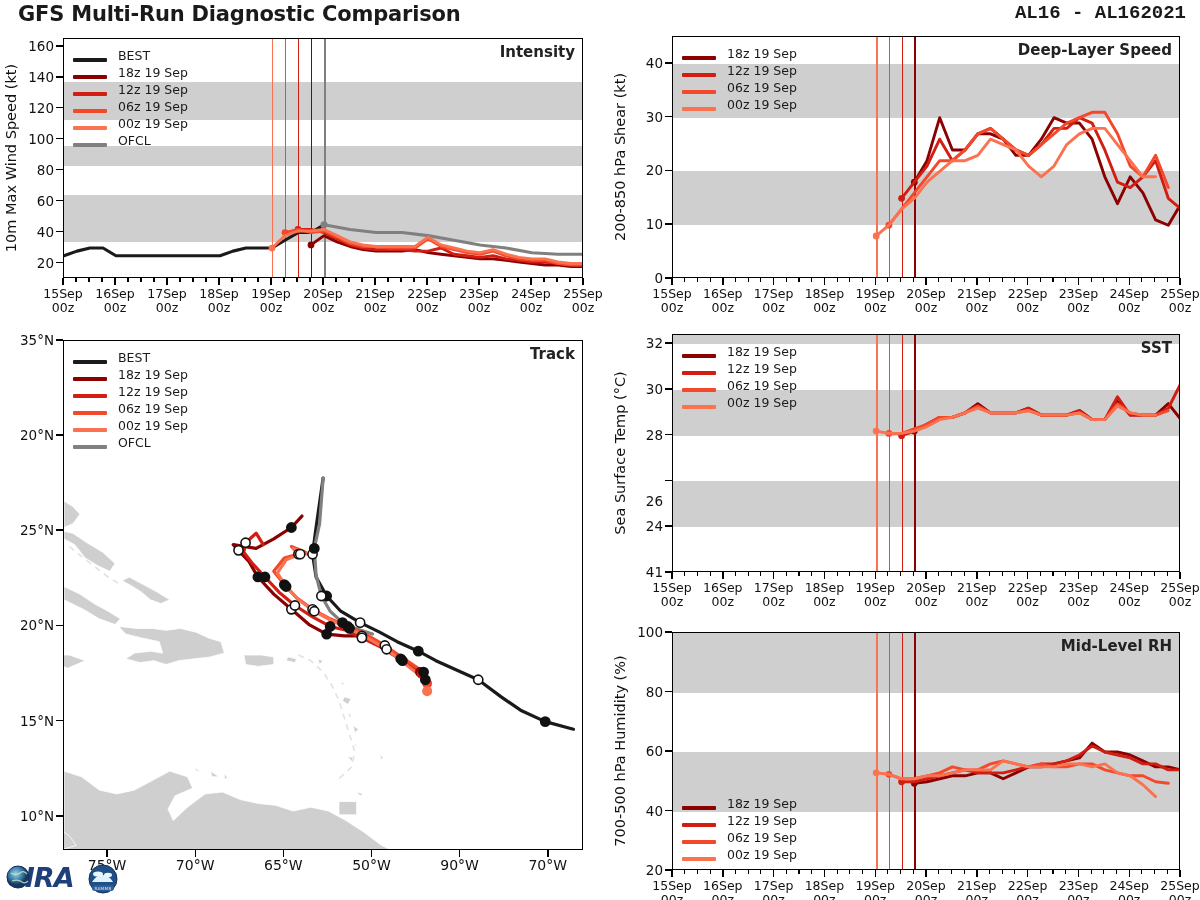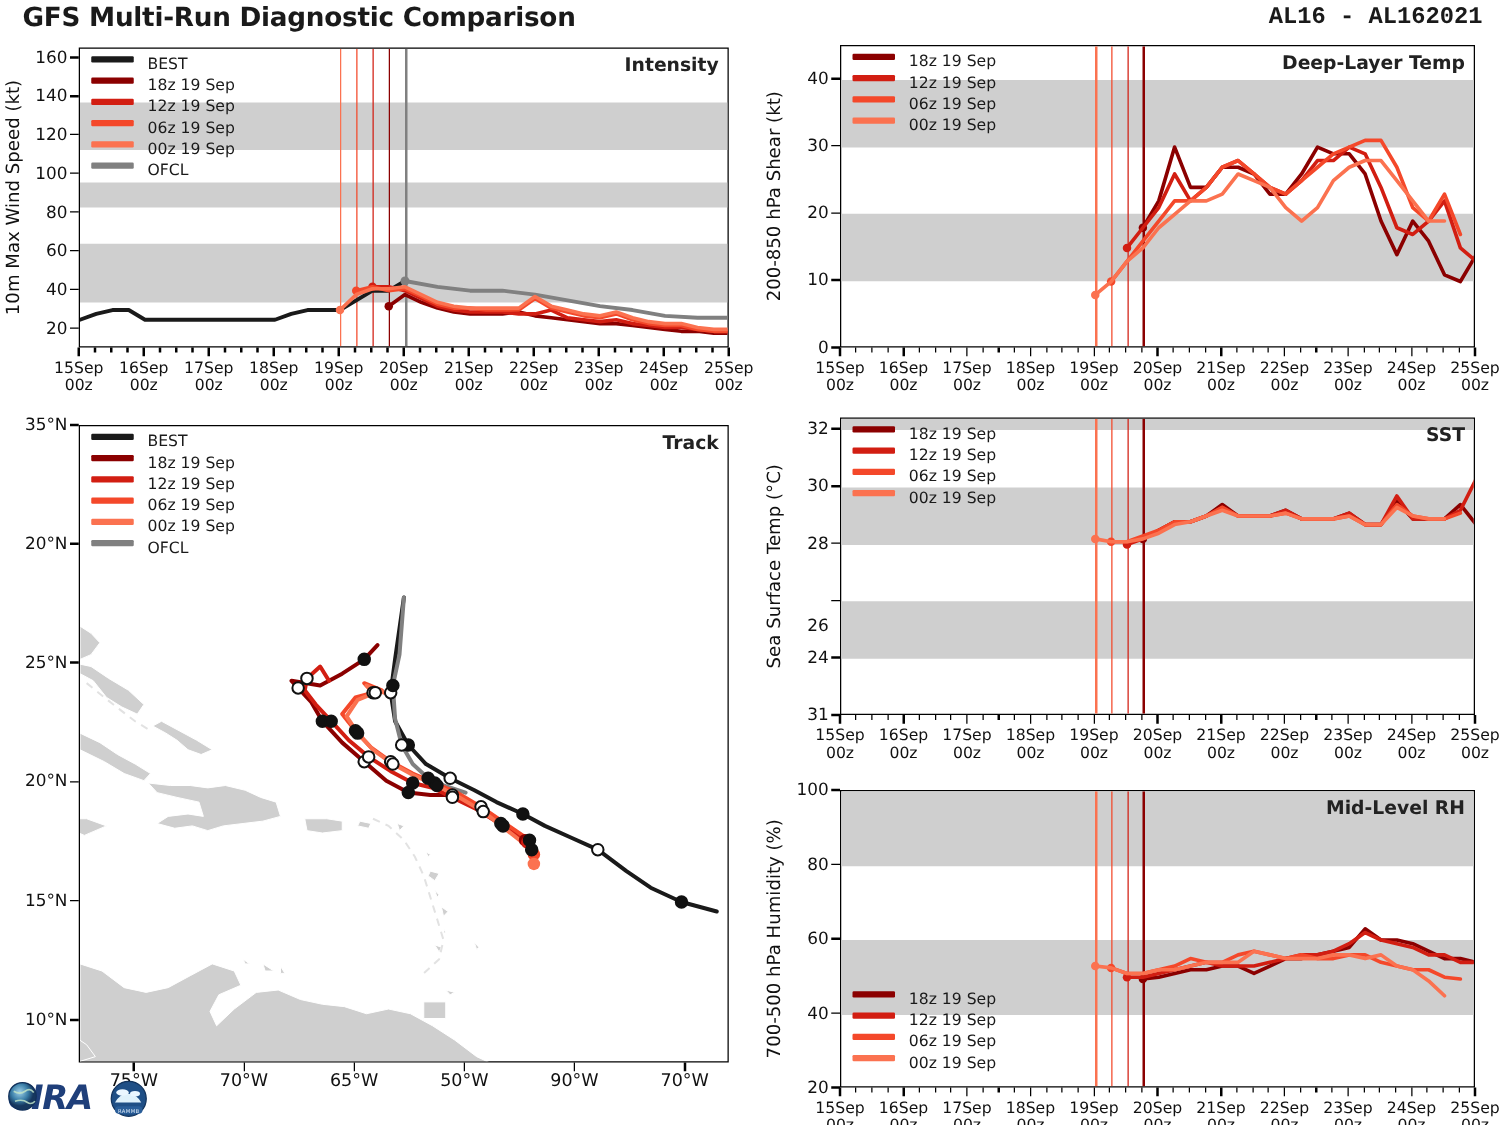--- a/index.html
+++ b/index.html
@@ -9,21 +9,21 @@
   
   #title-left{left:18px;top:2px;font-size:21px;font-weight:bold;letter-spacing:-.2px;}
   #title-right{right:14px;top:2px;font-size:19px;font-weight:bold;font-family:Liberation Mono, monospace;}
   
   .panel{position:absolute;box-sizing:border-box;border:1.6px solid #000;background:#fff;overflow:hidden;}
   .plotarea{position:absolute;inset:0;overflow:hidden;}
   .band{position:absolute;left:0;right:0;background:#cfcfcf;}
   .panel-title{position:absolute;right:7px;top:4px;font-size:15px;font-weight:bold;color:#222;z-index:9;}
   
   .legend{position:absolute;z-index:12;font-size:12.5px;line-height:1;}
-  .legend .row{display:flex;align-items:flex-start;height:17px;}
+  .legend .row{display:flex;align-items:flex-end;height:17px;}
   .legend .swatch{width:34px;height:4.5px;border-radius:1px;margin-right:11px;flex:0 0 34px;}
   .legend .lbl{white-space:nowrap;color:#1a1a1a;font-size:12.5px;}
   
   .ylab{position:absolute;transform-origin:0 0;white-space:nowrap;font-size:14.5px;color:#111;}
   .ytick{position:absolute;right:0;transform:translateY(-50%);font-size:13.5px;color:#111;text-align:right;white-space:nowrap;}
   .ytickmark{position:absolute;height:1.6px;background:#000;}
   .xtick{position:absolute;transform:translateX(-50%);text-align:center;font-size:12.5px;line-height:13.5px;color:#111;white-space:nowrap;}
   .xtickmark{position:absolute;width:1.5px;background:#000;}
   .xminor{position:absolute;width:1.2px;background:#000;}
   .vline{position:absolute;top:0;bottom:0;width:1.4px;}
@@ -174,21 +174,21 @@
             <polyline points="241.30,145.20 254.00,123.69 266.70,80.67 279.40,112.93 292.10,112.93 304.80,96.80 317.50,96.80 330.20,102.18 342.90,118.31 355.60,118.31 368.30,102.18 381.00,80.67 393.70,86.04 406.40,86.04 419.10,102.18 431.80,139.82 444.50,166.71 457.20,139.82 469.90,155.96 482.60,182.84 495.30,188.22 508.00,166.71" fill="none" stroke="#8b0000" stroke-width="2.9" stroke-linejoin="round" stroke-linecap="round"></polyline>
             <circle cx="241.29999999999998" cy="145.2" r="3.4" fill="#8b0000"></circle>
             <polyline points="228.60,161.33 241.30,145.20 254.00,129.07 266.70,102.18 279.40,123.69 292.10,112.93 304.80,96.80 317.50,91.42 330.20,102.18 342.90,112.93 355.60,118.31 368.30,107.56 381.00,91.42 393.70,91.42 406.40,80.67 419.10,86.04 431.80,112.93 444.50,145.20 457.20,150.58 469.90,139.82 482.60,123.69 495.30,161.33 508.00,172.09" fill="none" stroke="#d21e12" stroke-width="2.9" stroke-linejoin="round" stroke-linecap="round"></polyline>
             <circle cx="228.6" cy="161.33333333333331" r="3.4" fill="#d21e12"></circle>
             <polyline points="215.90,188.22 228.60,172.09 241.30,155.96 254.00,139.82 266.70,123.69 279.40,123.69 292.10,112.93 304.80,96.80 317.50,91.42 330.20,102.18 342.90,112.93 355.60,118.31 368.30,107.56 381.00,96.80 393.70,86.04 406.40,80.67 419.10,75.29 431.80,75.29 444.50,96.80 457.20,129.07 469.90,139.82 482.60,118.31 495.30,150.58" fill="none" stroke="#f4482a" stroke-width="2.9" stroke-linejoin="round" stroke-linecap="round"></polyline>
             <circle cx="215.9" cy="188.22222222222223" r="3.4" fill="#f4482a"></circle>
             <polyline points="203.20,198.98 215.90,188.22 228.60,172.09 241.30,161.33 254.00,145.20 266.70,134.44 279.40,123.69 292.10,123.69 304.80,118.31 317.50,102.18 330.20,107.56 342.90,112.93 355.60,129.07 368.30,139.82 381.00,129.07 393.70,107.56 406.40,96.80 419.10,91.42 431.80,91.42 444.50,107.56 457.20,123.69 469.90,139.82 482.60,139.82" fill="none" stroke="#fb7250" stroke-width="2.9" stroke-linejoin="round" stroke-linecap="round"></polyline>
             <circle cx="203.20000000000002" cy="198.97777777777776" r="3.4" fill="#fb7250"></circle>
           </svg>
         </div>
-        <div class="panel-title">Deep-Layer Temp</div>
+        <div class="panel-title">Deep-Layer Speed</div>
         <div class="legend" style="left: 9px; top: 6px;">
           <div class="row">
             <span class="swatch" style="background: rgb(139, 0, 0);"></span>
             <span class="lbl">18z 19 Sep</span>
           </div>
           <div class="row">
             <span class="swatch" style="background: rgb(210, 30, 18);"></span>
             <span class="lbl">12z 19 Sep</span>
           </div>
           <div class="row">
@@ -299,21 +299,21 @@
           <div class="row">
             <span class="swatch" style="background: rgb(244, 72, 42);"></span>
             <span class="lbl">06z 19 Sep</span>
           </div>
           <div class="row">
             <span class="swatch" style="background: rgb(251, 114, 80);"></span>
             <span class="lbl">00z 19 Sep</span>
           </div>
         </div>
       </div>
-      <div class="ytick" style="right: 537px; top: 572px;">31</div>
+      <div class="ytick" style="right: 537px; top: 572px;">41</div>
       <div class="ytickmark" style="left: 665px; width: 7px; top: 571.2px;"></div>
       <div class="ytick" style="right: 537px; top: 526.231px;">24</div>
       <div class="ytickmark" style="left: 665px; width: 7px; top: 525.431px;"></div>
       <div class="ytick" style="right: 537px; top: 501px;">26</div>
       <div class="ytickmark" style="left: 665px; width: 7px; top: 479.662px;"></div>
       <div class="ytick" style="right: 537px; top: 434.692px;">28</div>
       <div class="ytickmark" style="left: 665px; width: 7px; top: 433.892px;"></div>
       <div class="ytick" style="right: 537px; top: 388.923px;">30</div>
       <div class="ytickmark" style="left: 665px; width: 7px; top: 388.123px;"></div>
       <div class="ytick" style="right: 537px; top: 343.154px;">32</div>

